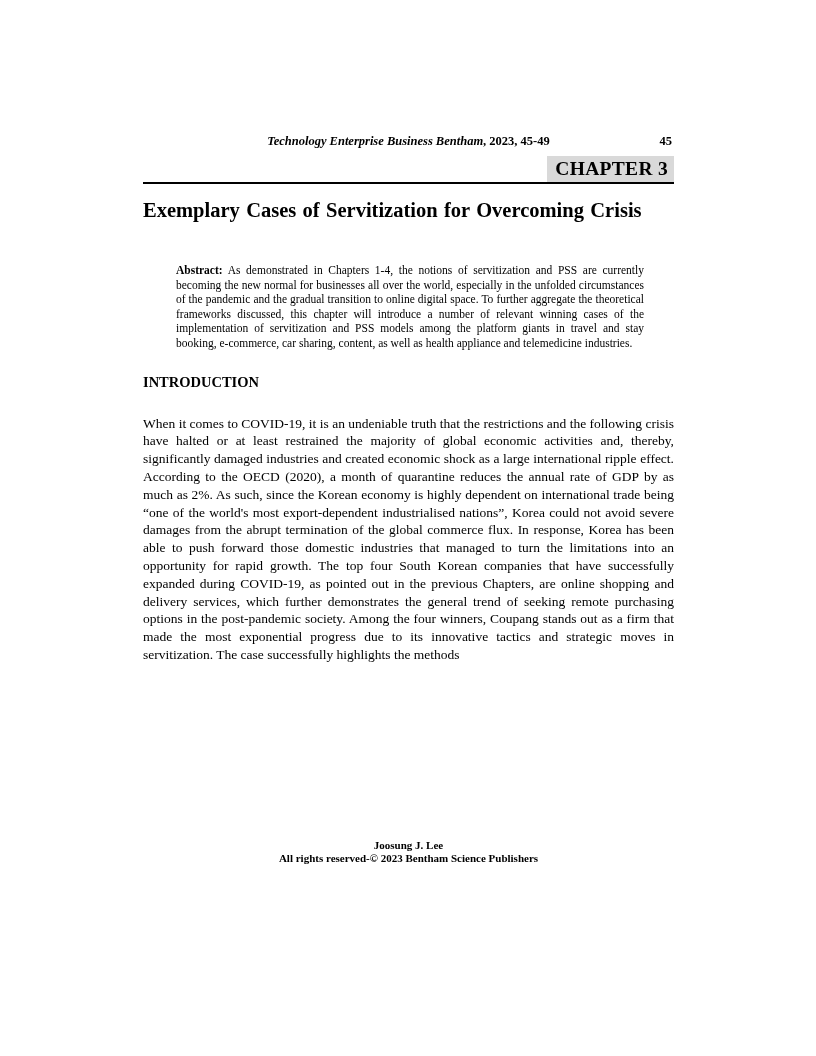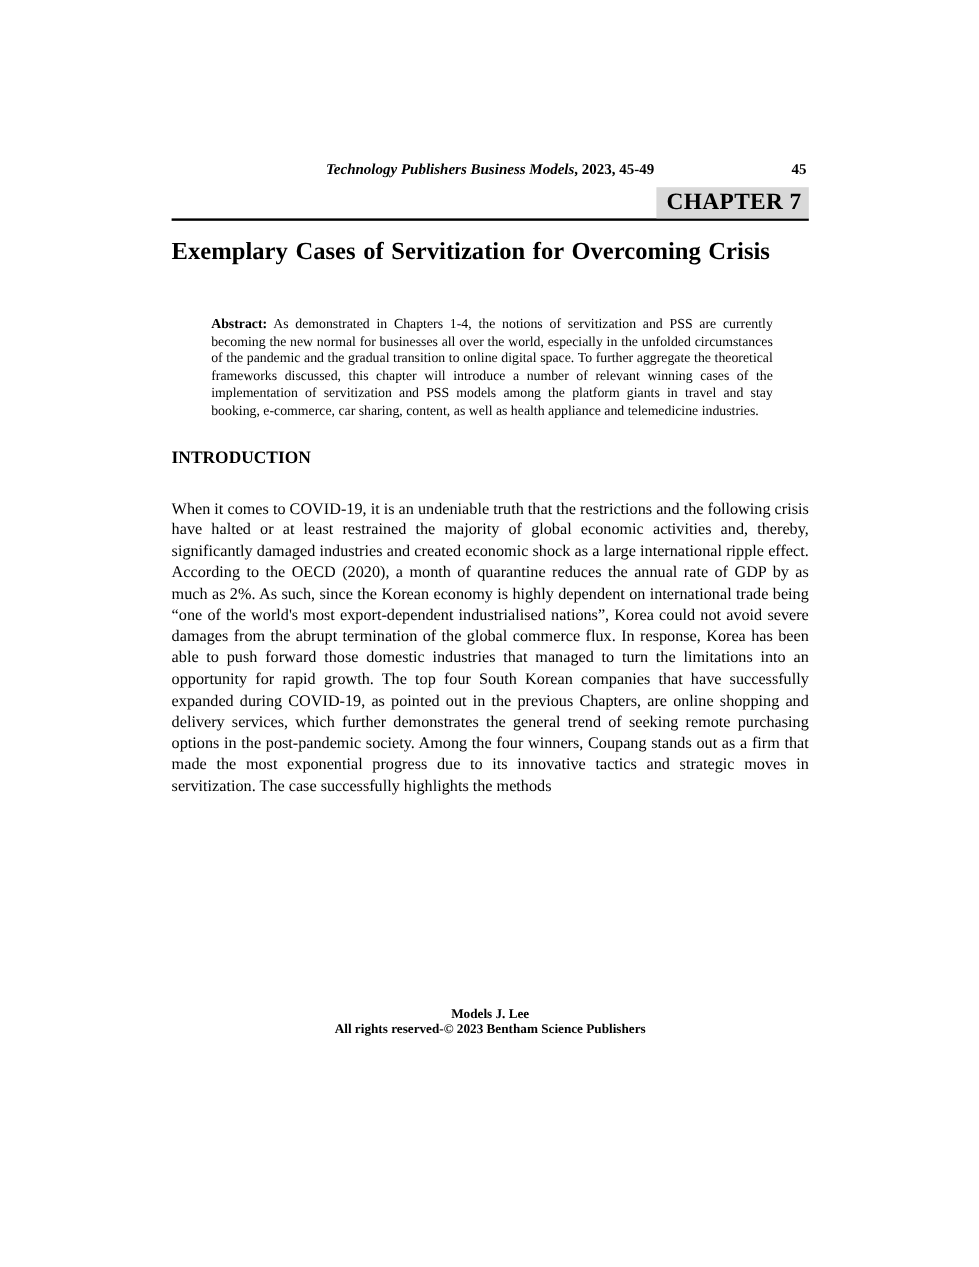--- a/index.html
+++ b/index.html
@@ -109,40 +109,40 @@
     font-size: 11px;
     line-height: 13px;
   }
 </style>
 </head>
 <body>
 
 <div class="content">
 
   <div class="running-head">
-    <span><span class="journal">Technology Publishers Business Models</span><span>, 2023, 45-49</span></span>
+    <span><span class="journal">Technology Enterprise Business Bentham</span><span>, 2023, 45-49</span></span>
     <span class="pageno">45</span>
   </div>
 
   <div class="chapter-row">
-    <span class="chapter-label">CHAPTER 7</span>
+    <span class="chapter-label">CHAPTER 3</span>
   </div>
   <hr class="head-rule">
 
   <h1 class="chapter-title">Exemplary Cases of Servitization for Overcoming Crisis</h1>
 
   <div class="abstract">
     <b>Abstract:</b>
     <span>As demonstrated in Chapters 1-4, the notions of servitization and PSS are currently becoming the new normal for businesses all over the world, especially in the unfolded circumstances of the pandemic and the gradual transition to online digital space. To further aggregate the theoretical frameworks discussed, this chapter will introduce a number of relevant winning cases of the implementation of servitization and PSS models among the platform giants in travel and stay booking, e-commerce, car sharing, content, as well as health appliance and telemedicine industries.</span>
   </div>
 
 
   <h2 class="section-heading">INTRODUCTION</h2>
 
 
   <p class="body-text">When it comes to COVID-19, it is an undeniable truth that the restrictions and the following crisis have halted or at least restrained the majority of global economic activities and, thereby, significantly damaged industries and created economic shock as a large international ripple effect. According to the OECD (2020), a month of quarantine reduces the annual rate of GDP by as much as 2%. As such, since the Korean economy is highly dependent on international trade being “one of the world's most export-dependent industrialised nations”, Korea could not avoid severe damages from the abrupt termination of the global commerce flux. In response, Korea has been able to push forward those domestic industries that managed to turn the limitations into an opportunity for rapid growth. The top four South Korean companies that have successfully expanded during COVID-19, as pointed out in the previous Chapters, are online shopping and delivery services, which further demonstrates the general trend of seeking remote purchasing options in the post-pandemic society. Among the four winners, Coupang stands out as a firm that made the most exponential progress due to its innovative tactics and strategic moves in servitization. The case successfully highlights the methods</p>
 
 </div>
 
 <div class="page-footer">
-  <div>Models J. Lee</div>
+  <div>Joosung J. Lee</div>
   <div>All rights reserved-© 2023 Bentham Science Publishers</div>
 </div>
 
 </body></html>

